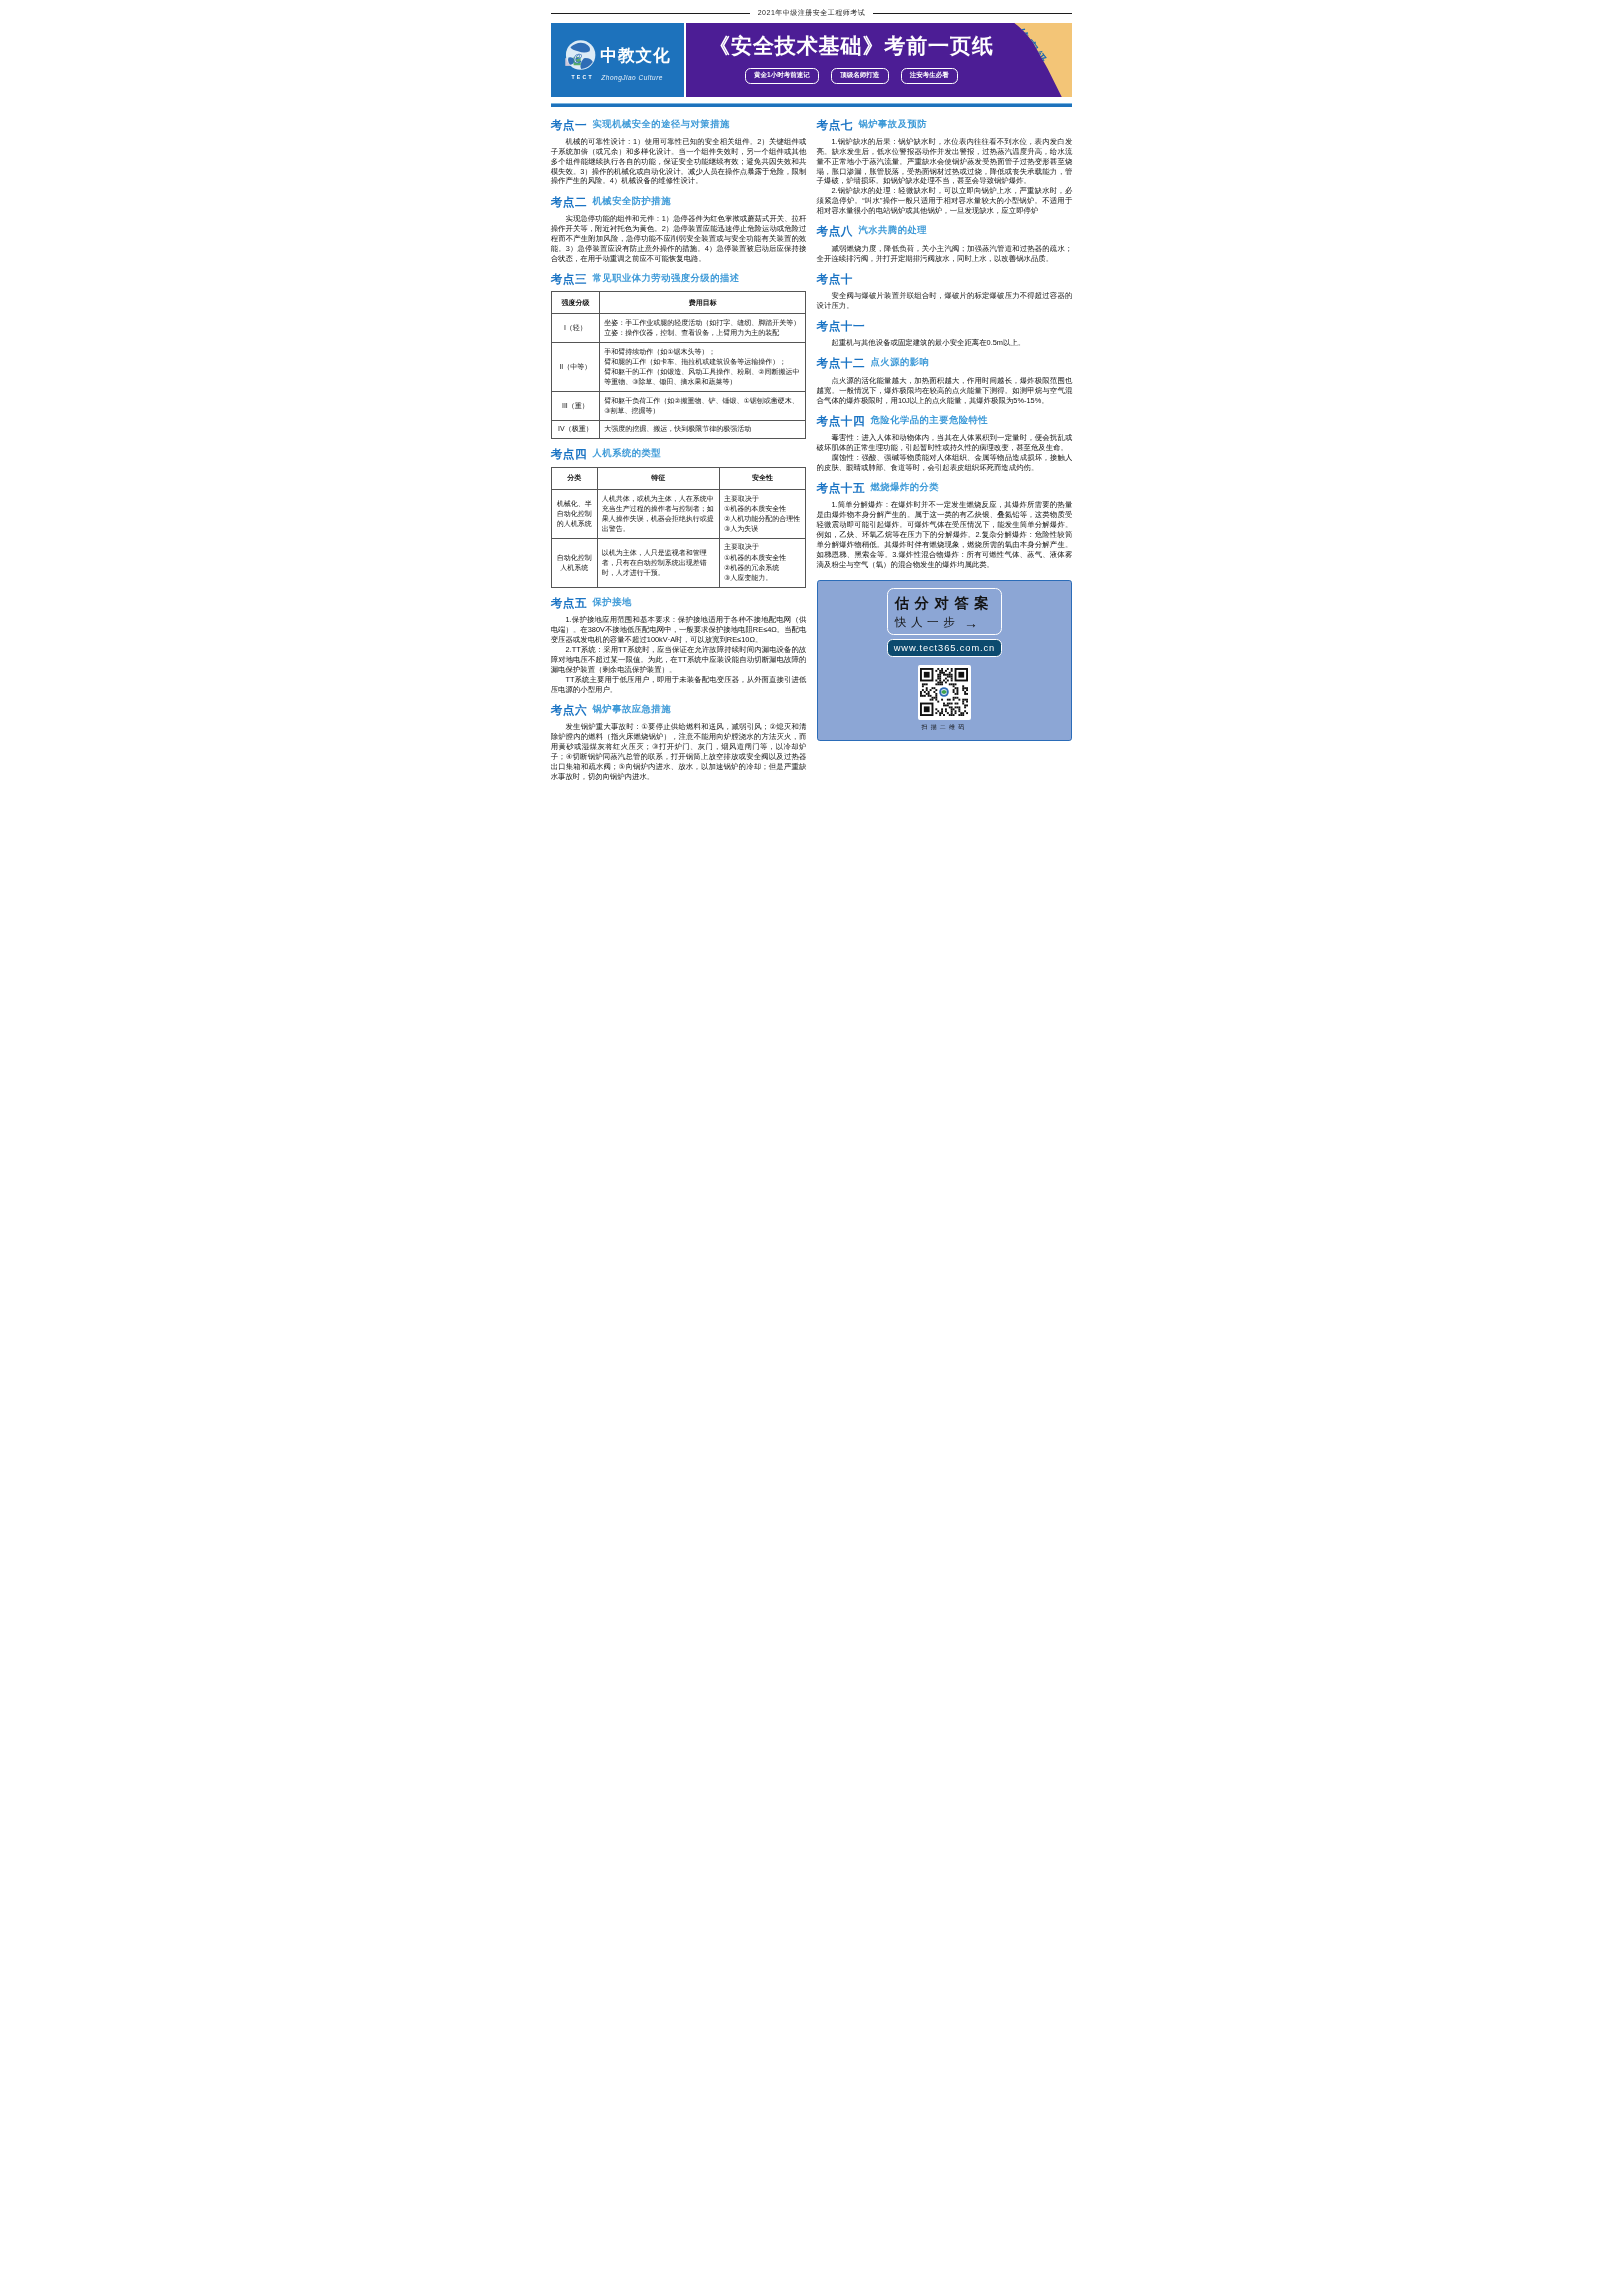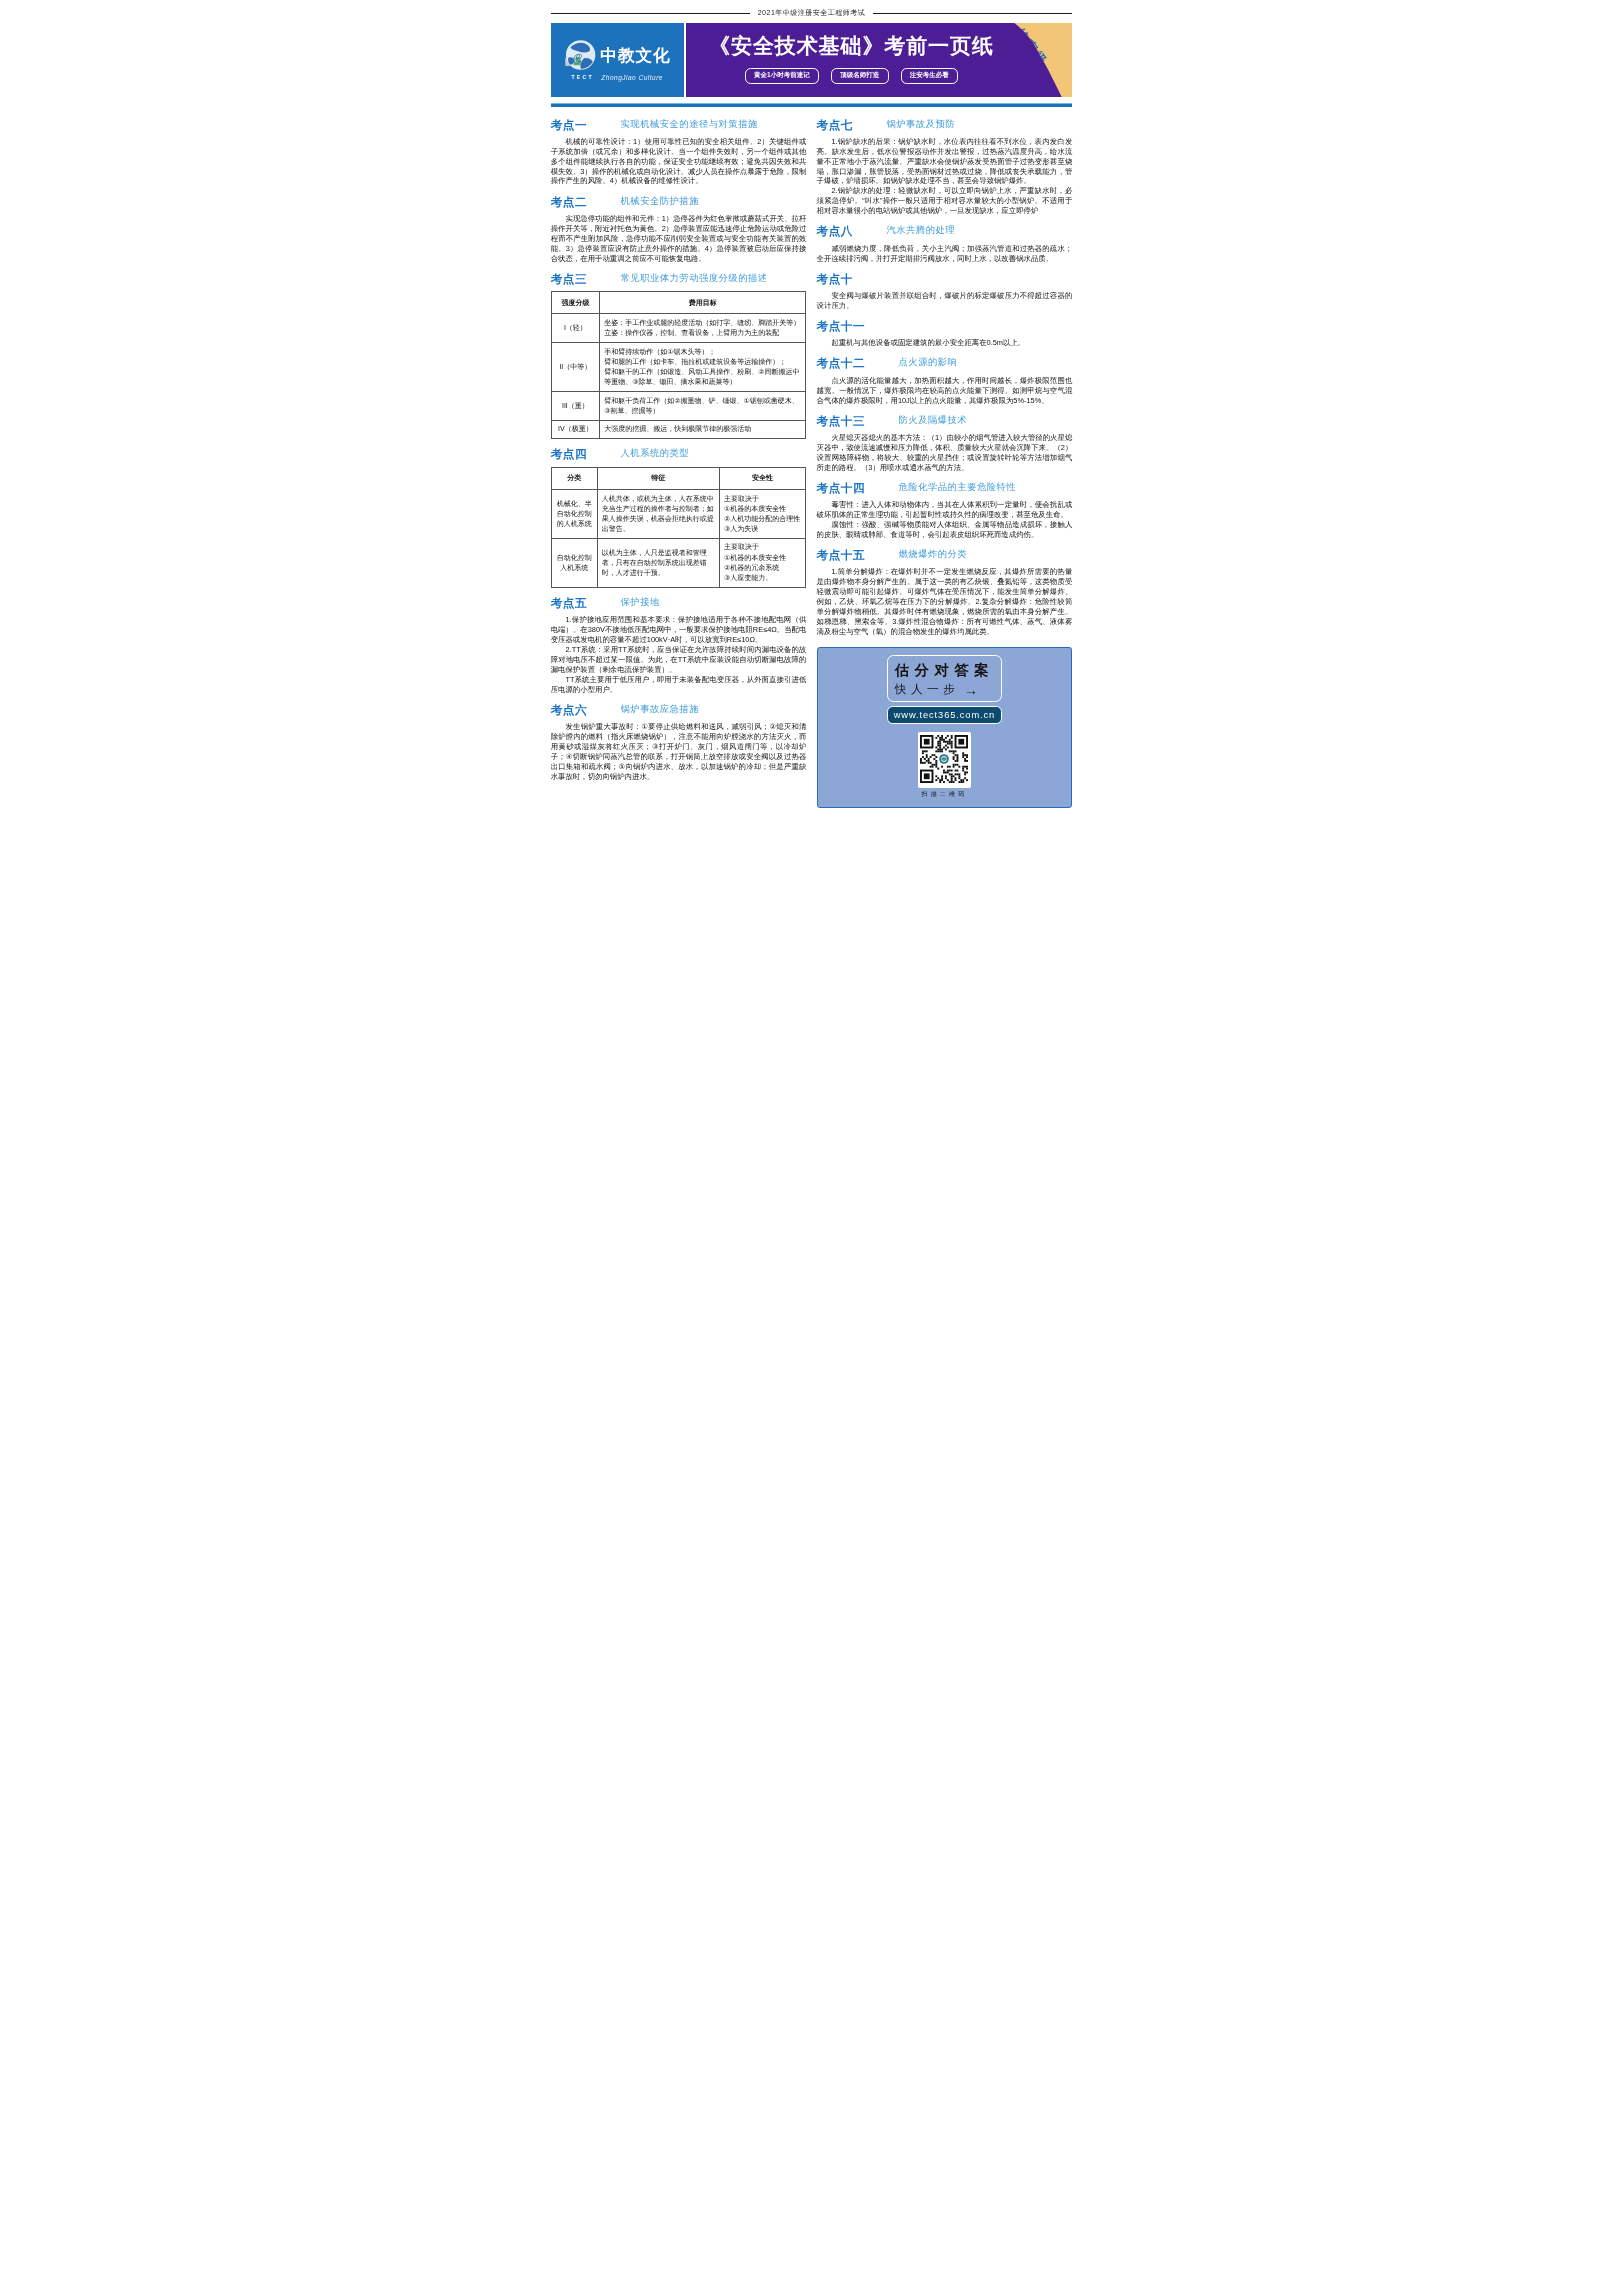--- a/index.html
+++ b/index.html
@@ -31,21 +31,21 @@
   .rule-bar{height:3.7px;margin-top:6px;background:linear-gradient(#7ab4e0 0 0.9px,#1d72bc 0.9px 100%);}
 
   
   .columns{display:flex;gap:10.2px;margin-top:11px;}
   .col{flex:1;min-width:0;}
 
   .section{margin-top:8.3px;}
   .section:first-child{margin-top:0;}
   .sec-head{display:flex;align-items:flex-start;gap:5.6px;margin-bottom:4.2px;}
   .sec-label{color:#1b74c4;font-size:11.6px;font-weight:900;letter-spacing:0.5px;white-space:nowrap;}
-  .sec-title{color:#3f9bd8;font-size:9.3px;font-weight:400;letter-spacing:0.5px;margin-left:28px;}
+  .sec-title{color:#3f9bd8;font-size:9.3px;font-weight:700;letter-spacing:0.5px;}
   .para{margin:0;font-size:7.4px;line-height:1.34;text-indent:2em;text-align:justify;}
 
   table.tb{border-collapse:collapse;width:100%;margin-top:2.8px;font-size:7px;line-height:1.45;}
   table.tb th,table.tb td{border:0.5px solid #555;padding:3.7px 4.2px;}
   table.tb th{font-weight:700;text-align:center;padding:5.6px 2.8px;}
   td.cgrade{text-align:center;white-space:nowrap;width:39px;}
   td.cdesc{text-align:left;}
   .ws{white-space:pre-line;}
   table.tb3 td.c1{text-align:center;width:40px;}
   table.tb3 td.c2{width:48%;}
@@ -254,27 +254,20 @@
       </div>
 
       <div class="section">
         <div class="sec-head">
           <span class="sec-label">考点十二</span>
           <span class="sec-title">点火源的影响</span>
         </div>
         <p class="para">点火源的活化能量越大，加热面积越大，作用时间越长，爆炸极限范围也越宽。一般情况下，爆炸极限均在较高的点火能量下测得。如测甲烷与空气混合气体的爆炸极限时，用10J以上的点火能量，其爆炸极限为5%-15%。</p>
       </div>
 
-      <div class="section">
-        <div class="sec-head">
-          <span class="sec-label">考点十三</span>
-          <span class="sec-title">防火及隔爆技术</span>
-        </div>
-        <p class="para">火星熄灭器熄火的基本方法：（1）由较小的烟气管进入较大管径的火星熄灭器中，致使流速减慢和压力降低，体积、质量较大火星就会沉降下来。（2）设置网格障碍物，将较大、较重的火星挡住；或设置旋转叶轮等方法增加烟气所走的路程。（3）用喷水或通水蒸气的方法。</p>
-      </div>
 
       <div class="section">
         <div class="sec-head">
           <span class="sec-label">考点十四</span>
           <span class="sec-title">危险化学品的主要危险特性</span>
         </div>
         <p class="para">毒害性：进入人体和动物体内，当其在人体累积到一定量时，便会扰乱或破坏肌体的正常生理功能，引起暂时性或持久性的病理改变，甚至危及生命。</p>
         <p class="para">腐蚀性：强酸、强碱等物质能对人体组织、金属等物品造成损坏，接触人的皮肤、眼睛或肺部、食道等时，会引起表皮组织坏死而造成灼伤。</p>
       </div>
 

